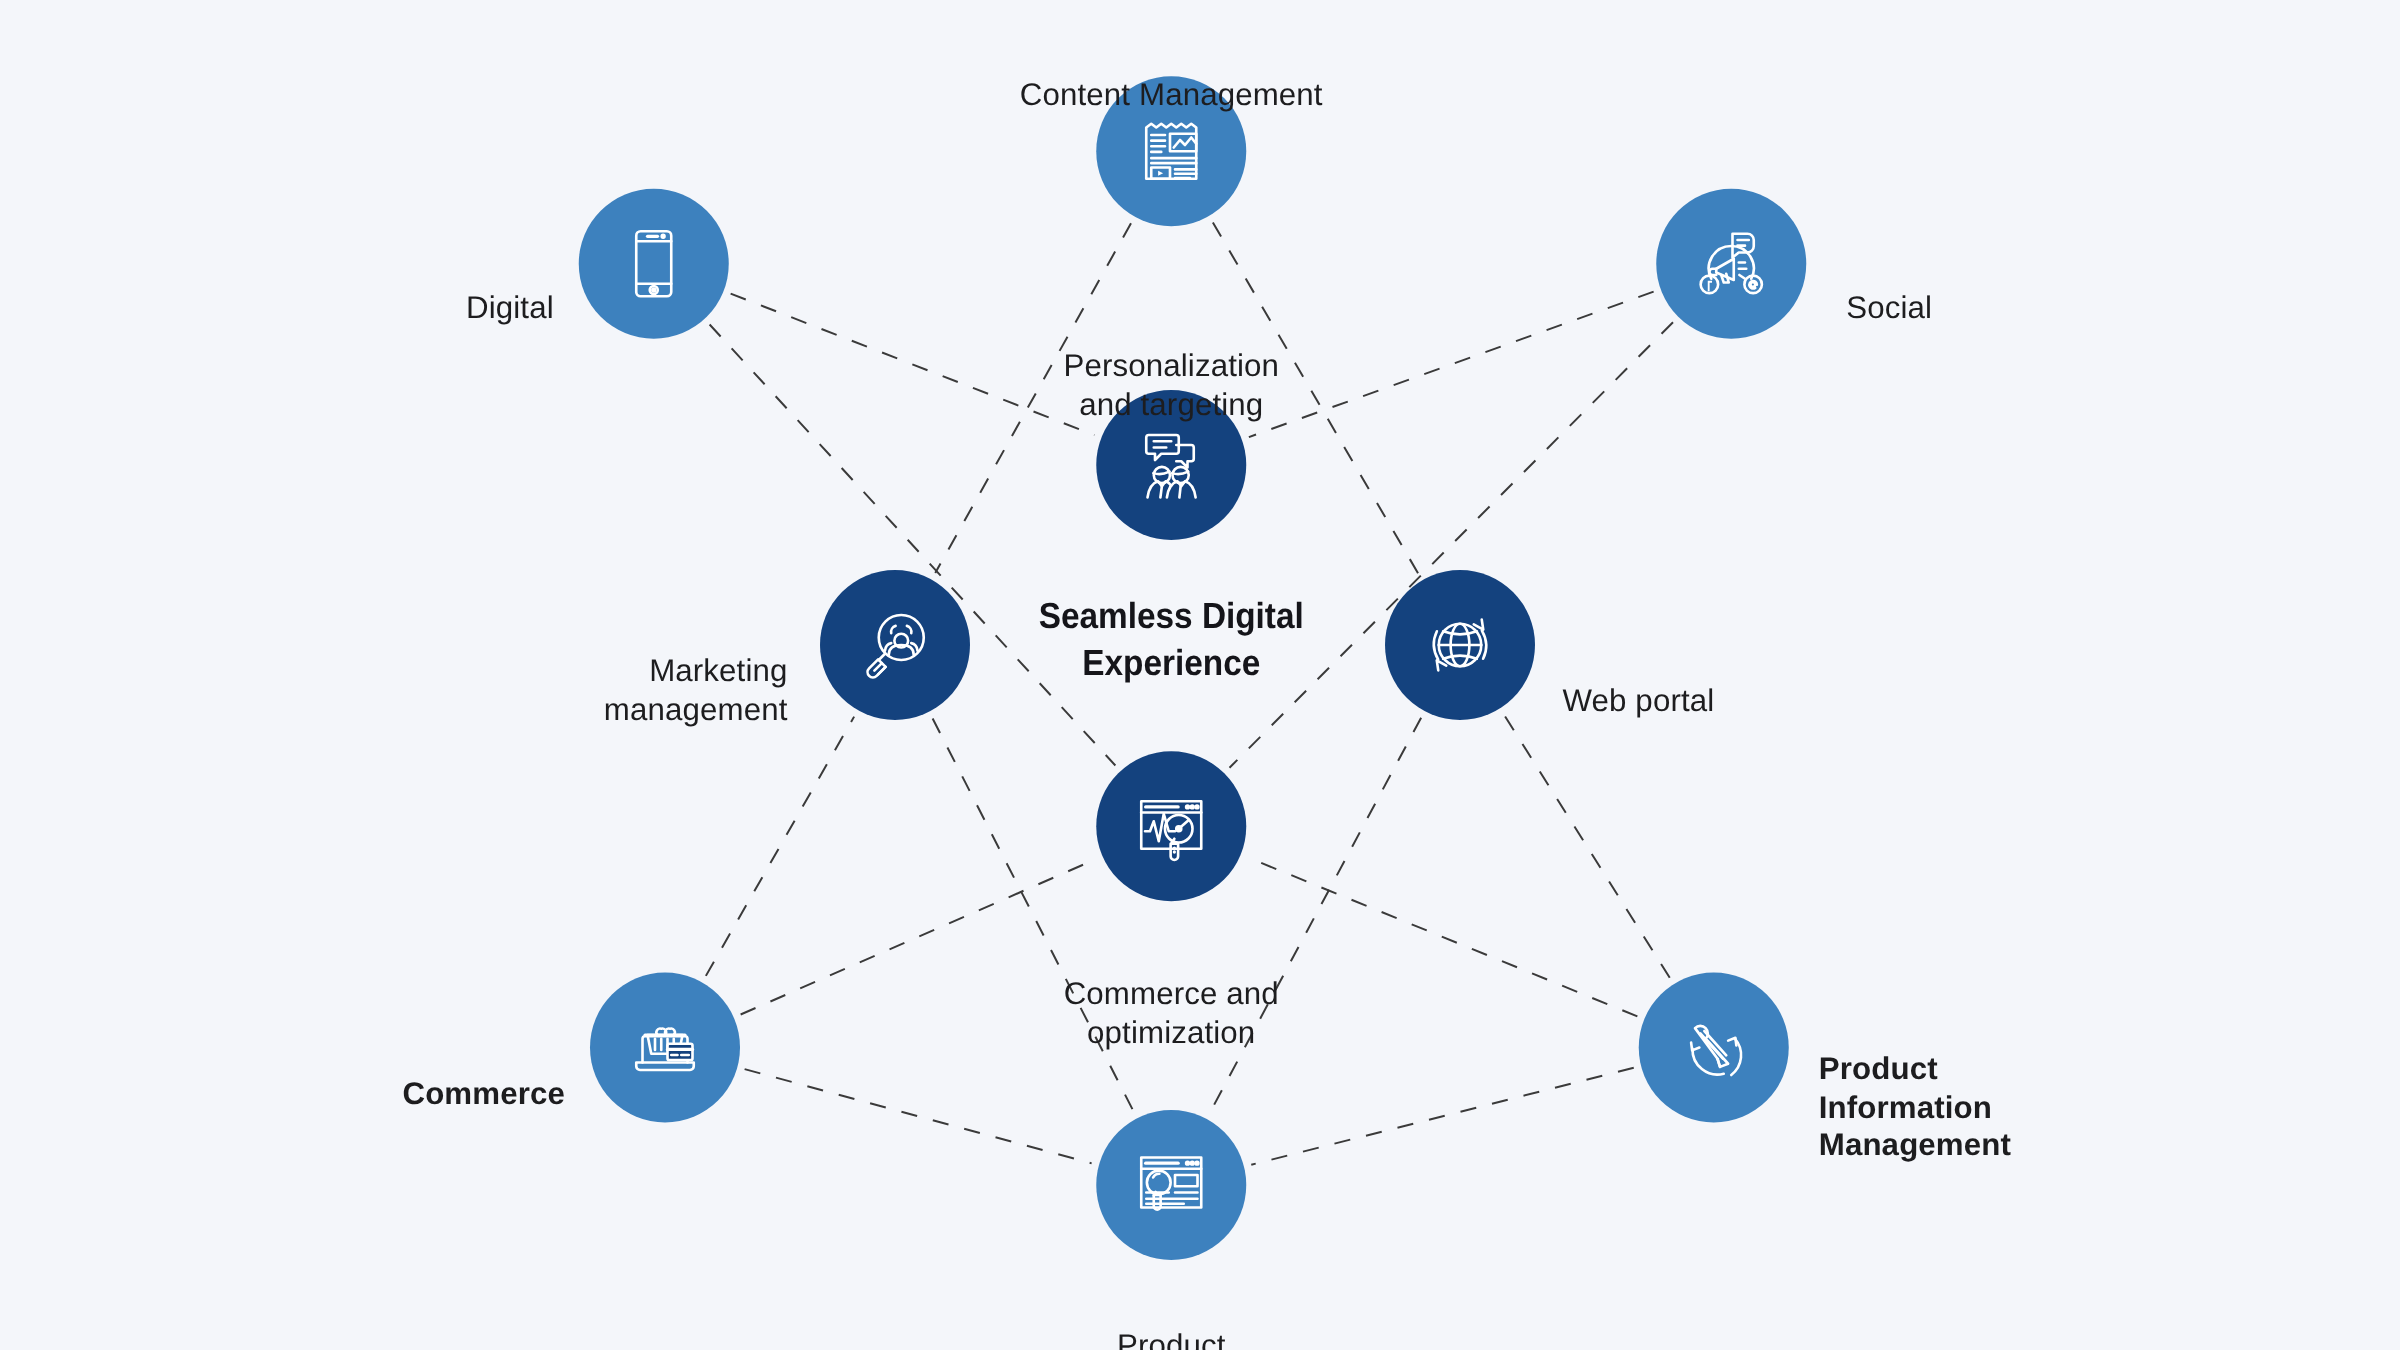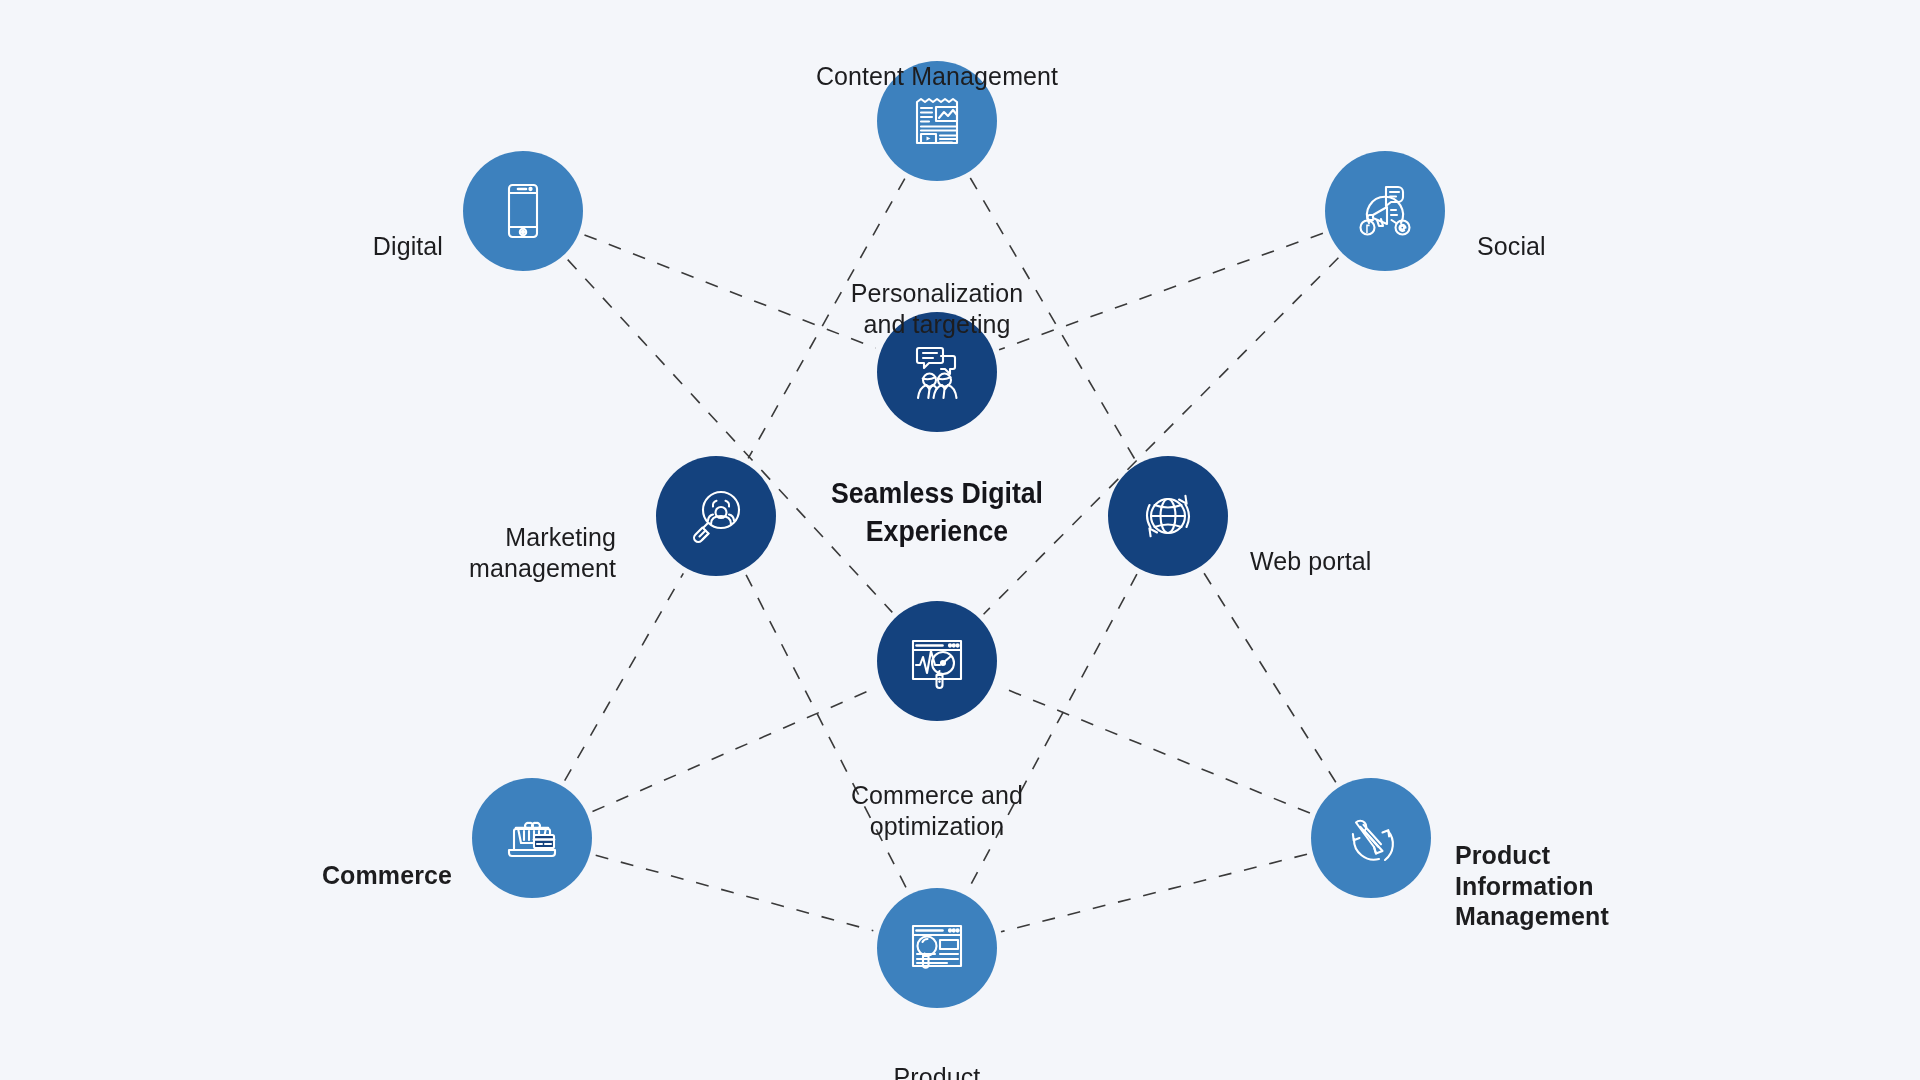--- a/index.html
+++ b/index.html
@@ -234,21 +234,21 @@
           </svg>
         </span>
       </div>
     </div>
   <div id="labels-layer">
       <div class="label center" style="top: 26px; left: 737px; width: 400px;">Content Management</div>
       <div class="label left" style="top: 196px; left: 43px; width: 400px;">Digital</div>
       <div class="label right" style="top: 196px; left: 1477px; width: 400px;">Social</div>
       <div class="label center" style="top: 243px; left: 737px; width: 400px;">Personalization
 and targeting</div>
-      <div class="label left" style="top: 487px; left: 216px; width: 400px;">Marketing
+      <div class="label left" style="top: 487px; left: 230px; width: 400px;">Marketing
 management</div>
       <div class="label right" style="top: 511px; left: 1250px; width: 400px;">Web portal</div>
       <div class="label center" style="top: 745px; left: 737px; width: 400px;">Commerce and
 optimization</div>
       <div class="label left" style="top: 825px; left: 52px; width: 400px; font-weight: bold;">Commerce</div>
       <div class="label right" style="top: 805px; left: 1455px; width: 400px; font-weight: bold;">Product
 Information
 Management</div>
       <div class="label center" style="top: 1027px; left: 737px; width: 400px;">Product</div>
     </div>

